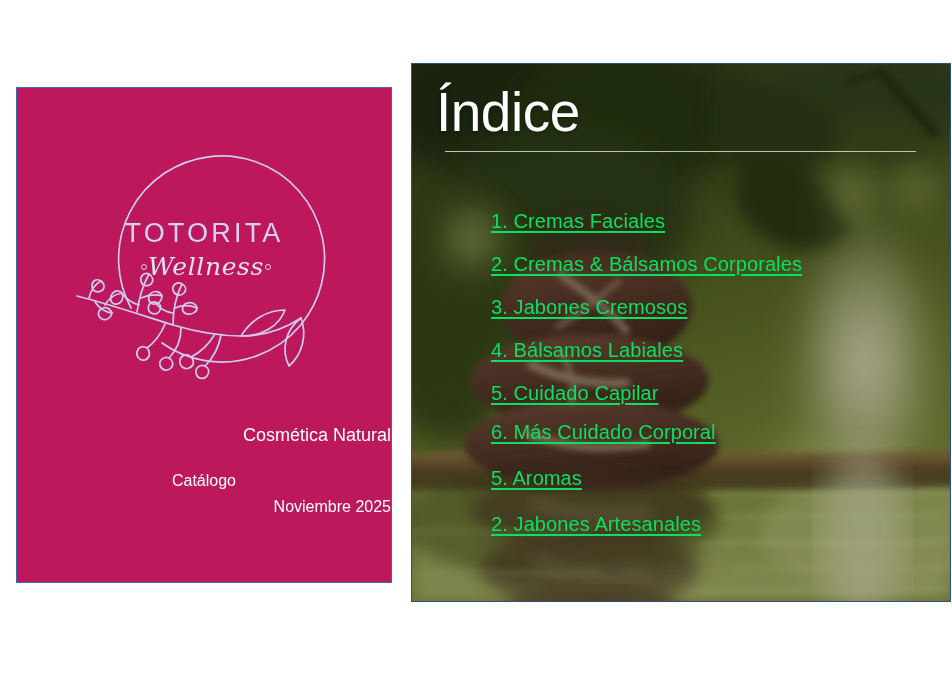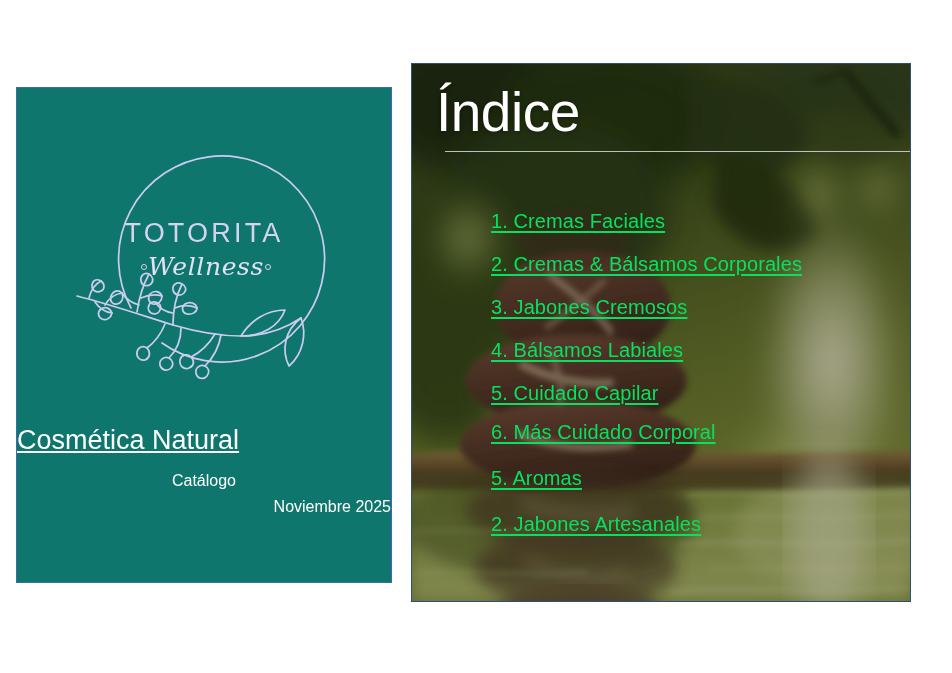--- a/index.html
+++ b/index.html
@@ -13,21 +13,21 @@
     position: relative;
     width: 952px; height: 673px;
     background: #ffffff;
   }
 
   
   #cover {
     position: absolute;
     left: 16px; top: 87px;
     width: 376px; height: 496px;
-    background: #0f766e;
+    background: #be185d;
     border: 1.5px solid #3a6ab0;
     box-sizing: border-box;
     overflow: hidden;
   }
   #logo-wrap {
     position: absolute;
     left: 50%; top: 24px;
     transform: translateX(-50%);
     width: 270px; height: 276px;
   }
@@ -67,26 +67,25 @@
     font-style: italic;
     font-family: "DejaVu Serif", serif;
     letter-spacing: 0.6px;
     line-height: 1;
   }
 
   #cover-title {
     position: absolute;
     left: 0; right: 0;
     top: 338px;
-    text-align: left;
+    text-align: right;
     color: #ffffff;
-    font-size: 27px;
+    font-size: 18px;
     font-weight: 400;
     line-height: 1.1;
-    text-decoration: underline;
   }
   #cover-sub1 {
     position: absolute;
     left: 0; right: 0;
     top: 384px;
     text-align: center;
     color: #ffffff;
     font-size: 16px;
     font-weight: 400;
   }
@@ -97,21 +96,21 @@
     text-align: right;
     color: #ffffff;
     font-size: 16px;
     font-weight: 400;
   }
 
   
   #index-panel {
     position: absolute;
     left: 411px; top: 63px;
-    width: 500px; height: 539px;
+    width: 540px; height: 539px;
     border: 1px solid #2c4f82;
     box-sizing: border-box;
     overflow: hidden;
     background: #000000;
   }
   #bg-photo {
     position: absolute;
     inset: 0;
     overflow: hidden;
   }

